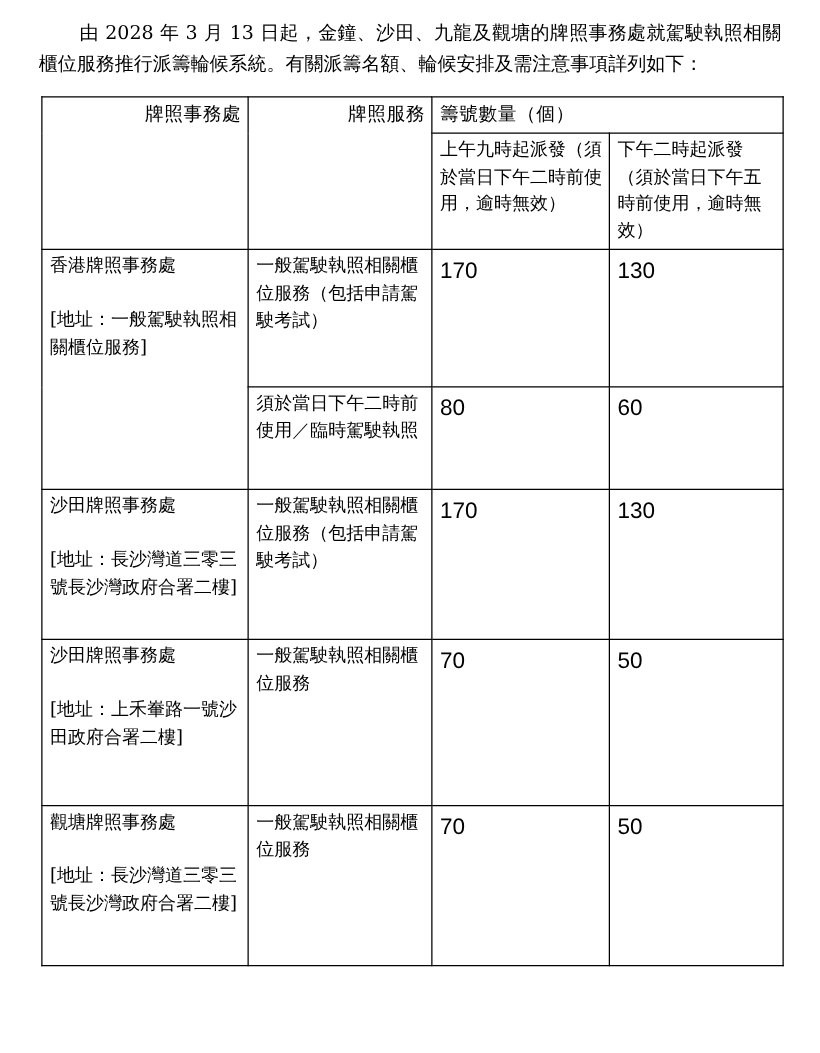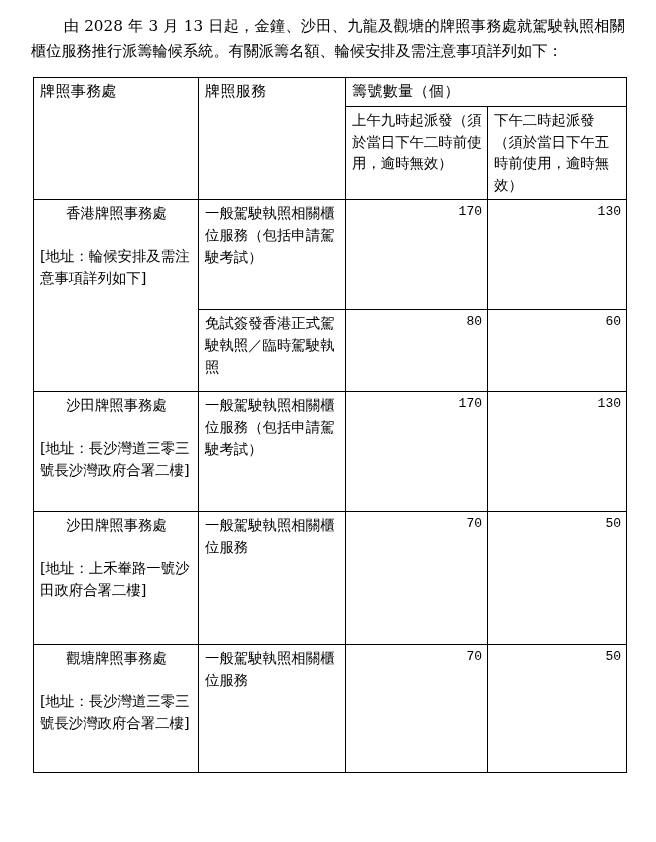--- a/index.html
+++ b/index.html
@@ -54,21 +54,21 @@
   table.quota-table th {
     border: 1px solid #000000;
     vertical-align: top;
     padding: 3px 5px 3px 6px;
     font-weight: normal;
     box-sizing: border-box;
   }
   th.hdr-main {
     font-weight: bold;
     font-size: 15px;
-    text-align: left;
+    text-align: right;
     vertical-align: top;
     letter-spacing: 0.4px;
   }
   th.hdr-span {
     font-weight: bold;
     font-size: 15px;
     text-align: left;
     letter-spacing: 0.4px;
     padding-bottom: 2px;
     height: 22px;
@@ -78,33 +78,32 @@
     font-size: 14.4px;
     line-height: 1.5;
     vertical-align: top;
     padding-top: 3px;
   }
   td.office-cell {
     line-height: 1.5;
   }
   td.office-cell .office-name {
     display: block;
-    text-align: center;
   }
   td.office-cell .office-addr {
     display: block;
     margin-top: 1.45em;
   }
   td.service-cell {
     line-height: 1.5;
   }
   td.num-cell {
-    text-align: right;
-    font-family: Liberation Mono, monospace;
-    font-size: 13px;
+    text-align: left;
+    font-family: Liberation Sans, sans-serif;
+    font-size: 18px;
     padding-top: 3px;
   }
   
   col.c-office  { width: 165px; }
   col.c-service { width: 147px; }
   col.c-am      { width: 142px; }
   col.c-pm      { width: 139px; }
 </style>
 </head>
 <body>
@@ -130,28 +129,28 @@
         </tr>
         <tr>
           <th class="hdr-sub">上午九時起派發（須於當日下午二時前使用，逾時無效）</th>
           <th class="hdr-sub">下午二時起派發（須於當日下午五時前使用，逾時無效）</th>
         </tr>
       </thead>
       <tbody id="table-body">
           <tr style="height: 110px;">
             <td class="office-cell" rowspan="2">
               <span class="office-name">香港牌照事務處</span>
-              <span class="office-addr">[地址：輪候安排及需注意事項詳列如下]</span>
+              <span class="office-addr">[地址：一般駕駛執照相關櫃位服務]</span>
             </td>
             <td class="service-cell">一般駕駛執照相關櫃位服務（包括申請駕駛考試）</td>
             <td class="num-cell">170</td>
             <td class="num-cell">130</td>
           </tr>
           <tr style="height: 82px;">
-            <td class="service-cell">免試簽發香港正式駕駛執照／臨時駕駛執照</td>
+            <td class="service-cell">須於當日下午二時前使用／臨時駕駛執照</td>
             <td class="num-cell">80</td>
             <td class="num-cell">60</td>
           </tr>
           <tr style="height: 120px;">
             <td class="office-cell">
               <span class="office-name">沙田牌照事務處</span>
               <span class="office-addr">[地址：長沙灣道三零三號長沙灣政府合署二樓]</span>
             </td>
             <td class="service-cell">一般駕駛執照相關櫃位服務（包括申請駕駛考試）</td>
             <td class="num-cell">170</td>

